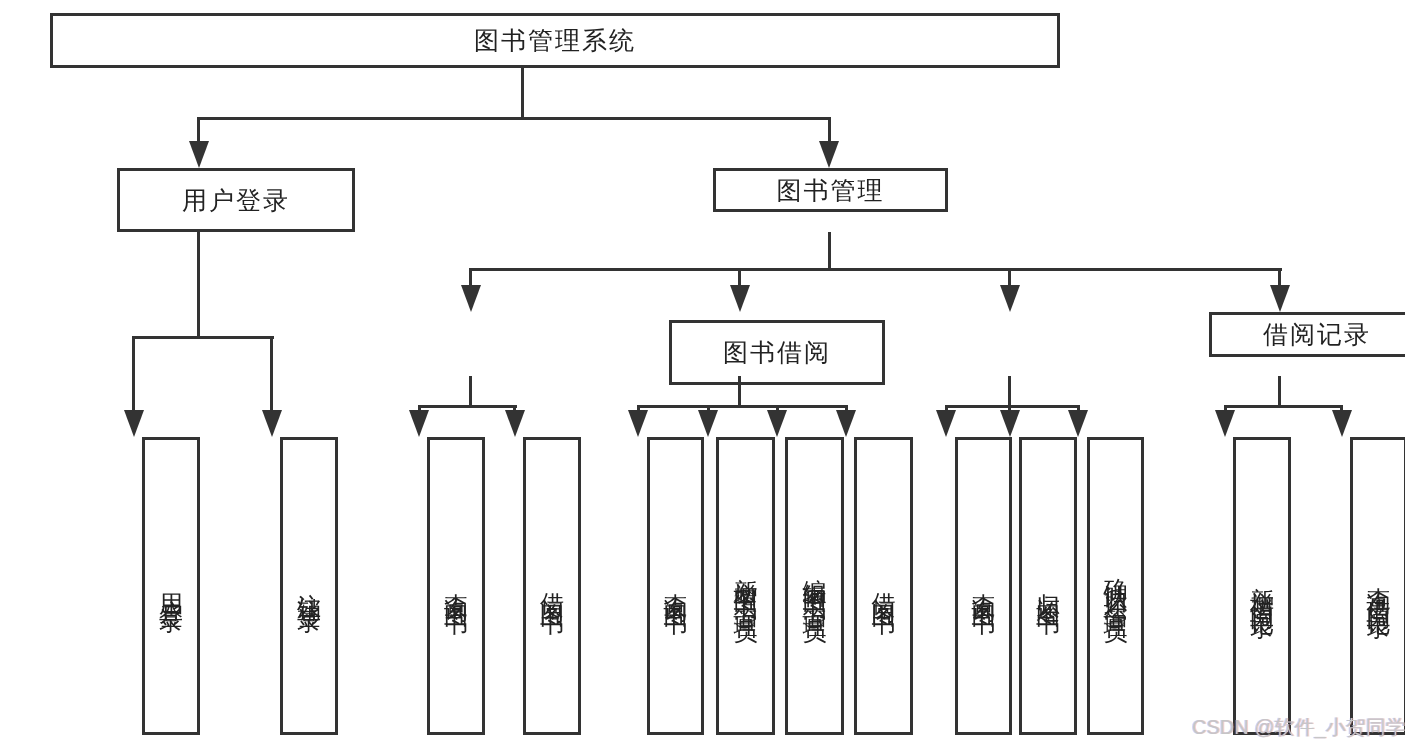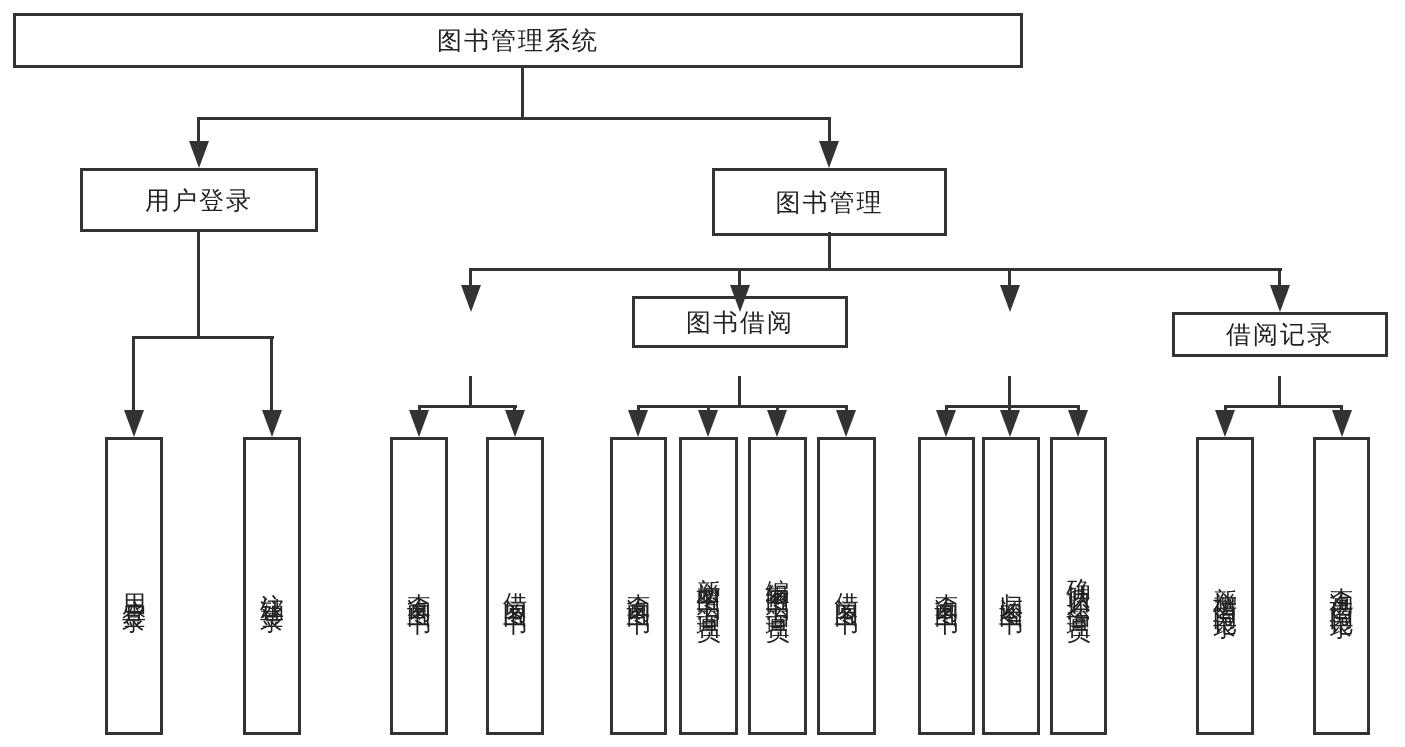--- a/index.html
+++ b/index.html
@@ -2,21 +2,21 @@
 <html><head>
 <meta charset="utf-8">
 <style>
   html,body{margin:0;padding:0;background:#fff;}
   .canvas{
     position:relative;width:1405px;height:747px;background:#ffffff;
     font-family:"Liberation Sans",sans-serif;color:#222;overflow:hidden;
   }
   .box{
     position:absolute;box-sizing:border-box;border:3px solid #333;background:#fff;
-    display:flex;align-items:center;justify-content:center;
+    display:flex;align-items:center;justify-content:center;margin-left:37px;
   }
   .hbox{font-size:25px;letter-spacing:2px;font-weight:400;}
   .leaf .vtext{
     writing-mode:vertical-rl;text-orientation:mixed;
     font-size:24px;letter-spacing:6px;line-height:1;white-space:nowrap;
   }
   .vline{position:absolute;width:3px;background:#333;}
   .hline{position:absolute;height:3px;background:#333;}
   .arrow{
     position:absolute;width:0;height:0;
@@ -30,23 +30,23 @@
   }
 </style>
 </head>
 <body>
 
 <div class="canvas">
 
   <div class="box hbox" style="left:13px;top:13px;width:1010px;height:55px">图书管理系统</div>
 
   <div class="box hbox" style="left:80px;top:168px;width:238px;height:64px">用户登录</div>
-  <div class="box hbox" style="left:712px;top:168px;width:235px;height:68px">图书管理</div>
+  <div class="box hbox" style="left:676px;top:168px;width:235px;height:44px">图书管理</div>
 
-  <div class="box hbox" style="left:632px;top:296px;width:216px;height:52px">图书借阅</div>
+  <div class="box hbox" style="left:632px;top:320px;width:216px;height:65px">图书借阅</div>
   <div class="box hbox" style="left:1172px;top:312px;width:216px;height:45px">借阅记录</div>
 
   <div class="box leaf" style="left:105px;top:437px;width:58px;height:298px">
     <span class="vtext">用户登录</span>
     </div>
   <div class="box leaf" style="left:243px;top:437px;width:58px;height:298px">
     <span class="vtext">注销登录</span>
     </div>
   <div class="box leaf" style="left:390px;top:437px;width:58px;height:298px">
     <span class="vtext">查询图书</span>
@@ -134,14 +134,15 @@
   <div class="vline" style="left:1077px;top:405px;height:9px"></div>
   <div class="arrow" style="left:1068px;top:410px"></div>
 
   <div class="vline" style="left:1278px;top:376px;height:31px"></div>
   <div class="hline" style="left:1224px;top:405px;width:119px"></div>
   <div class="vline" style="left:1224px;top:405px;height:9px"></div>
   <div class="arrow" style="left:1215px;top:410px"></div>
   <div class="vline" style="left:1340px;top:405px;height:9px"></div>
   <div class="arrow" style="left:1332px;top:410px"></div>
 
+  <div class="watermark">CSDN @软件_小贺同学</div>
 
 </div>
 
 </body></html>

